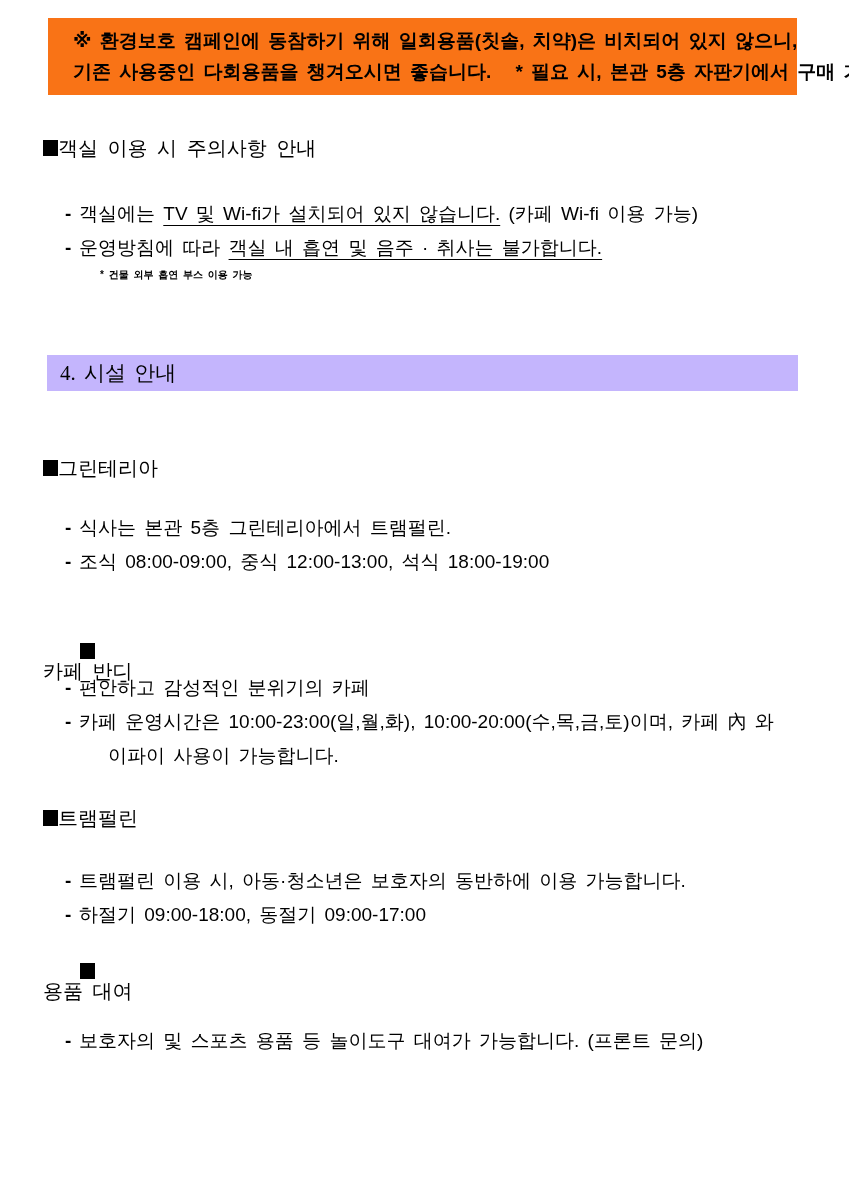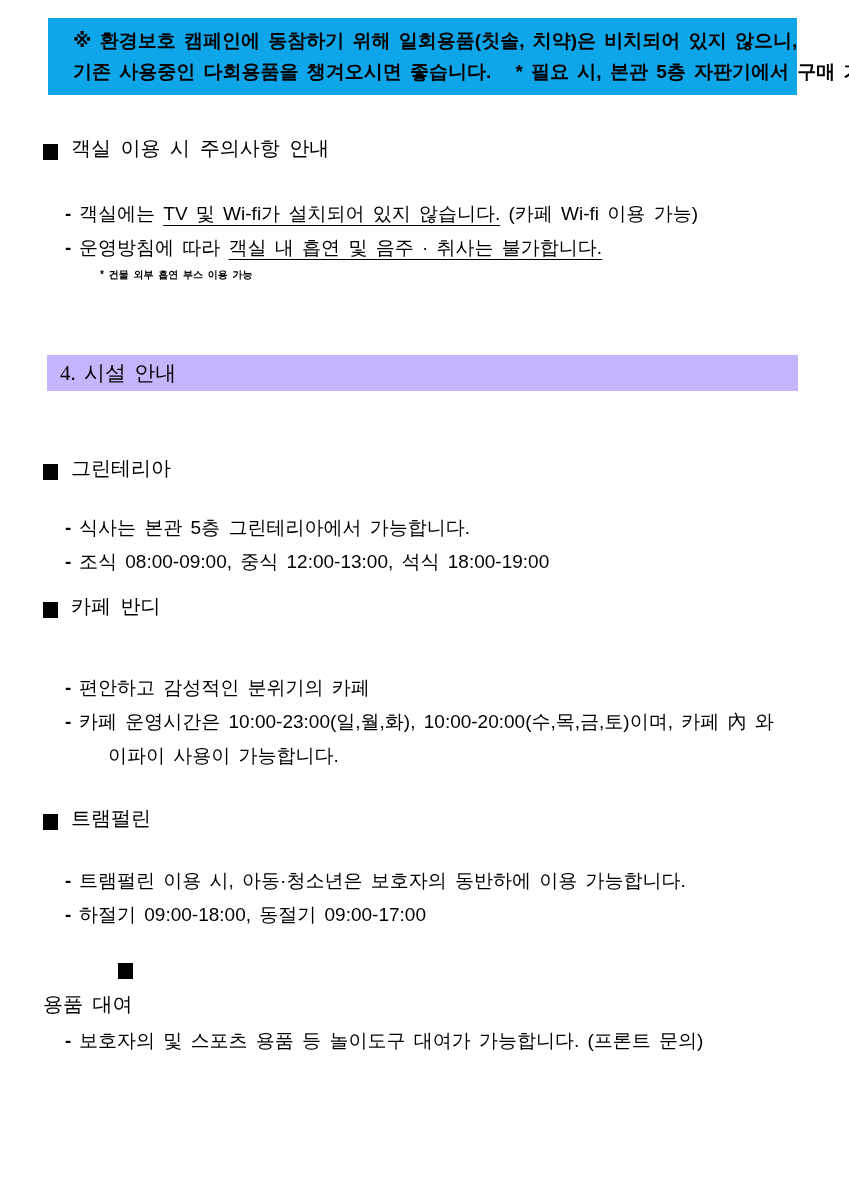--- a/index.html
+++ b/index.html
@@ -27,32 +27,31 @@
     word-spacing: 3px;
     white-space: nowrap;
   }
   .notice .note { margin-left: 24px; }
 
   
   .sec {
     position: absolute;
     left: 43px;
     display: flex;
-    align-items: flex-end;
-    gap: 13px;
+    align-items: center;
     font-size: 20px;
     line-height: 24px;
     word-spacing: 4px;
     white-space: nowrap;
   }
   .sq { width: 15px; height: 16px; background: #000; flex: none; }
 
   .sec-room  { top: 136px; }
   .sec-green { top: 449px; margin-top: 7px; }
-  .sec-cafe  { top: 594px; }
+  .sec-cafe  { top: 643px; flex-direction: column; }
   .sec-tramp { top: 806px; }
   .sec-rent  { top: 963px; flex-direction: column; }
 
   
   .items {
     position: absolute;
     left: 65px;
     width: 722px;
     font-size: 19px;
     line-height: 34px;
@@ -91,21 +90,21 @@
     line-height: 36px;
     word-spacing: 3px;
     white-space: nowrap;
   }
 </style>
 </head>
 <body>
 
 <div class="page">
 
-  <div class="notice" style="background: #0ea5e9;">
+  <div class="notice" style="background: #f97316;">
     <div>※ 환경보호 캠페인에 동참하기 위해 일회용품(칫솔, 치약)은 비치되어 있지 않으니,</div>
     <div><span>기존 사용중인 다회용품을 챙겨오시면 좋습니다.</span><span class="note">* 필요 시, 본관 5층 자판기에서 구매 가능</span></div>
   </div>
 
   <div class="sec sec-room">
     <span class="sq"></span>
     <span>객실 이용 시 주의사항 안내</span>
   </div>
 
   <div class="items items-room">
@@ -123,21 +122,21 @@
 
   <div class="greenbar" style="background: #c4b5fd;">4. 시설 안내</div>
 
   <div class="sec sec-green">
     <span class="sq"></span>
     <span>그린테리아</span>
   </div>
   <div class="items items-green">
     <div class="item">
       <span class="dash">-</span>
-      <div class="itxt">식사는 본관 5층 그린테리아에서 가능합니다.</div>
+      <div class="itxt">식사는 본관 5층 그린테리아에서 트램펄린.</div>
     </div>
     <div class="item">
       <span class="dash">-</span>
       <div class="itxt">조식 08:00-09:00, 중식 12:00-13:00, 석식 18:00-19:00</div>
     </div>
   </div>
 
   <div class="sec sec-cafe">
     <span class="sq"></span>
     <span>카페 반디</span>

